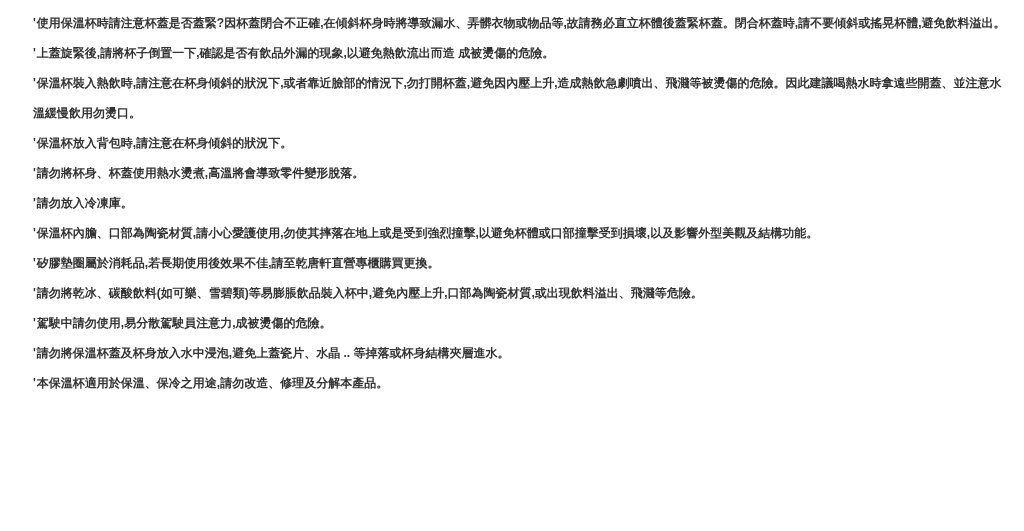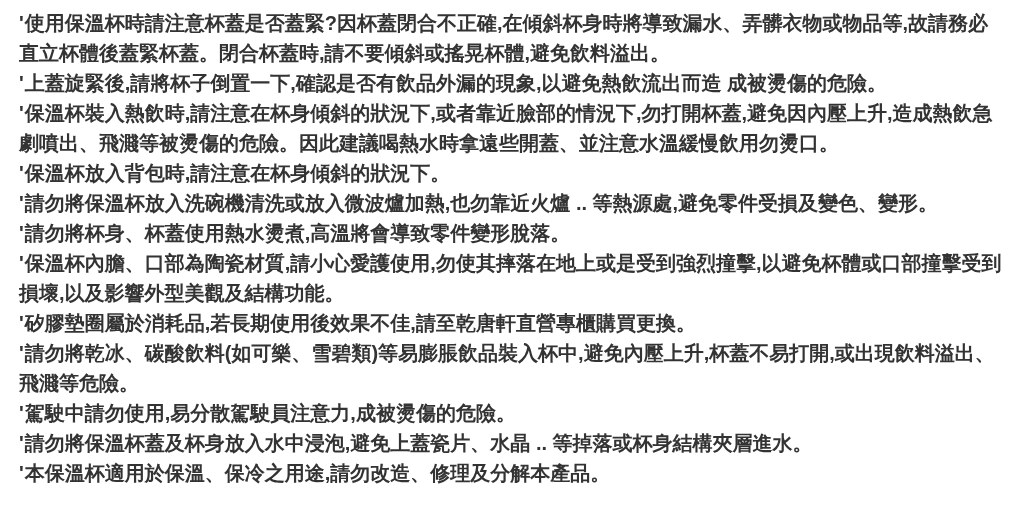--- a/index.html
+++ b/index.html
@@ -7,24 +7,24 @@
       margin: 0;
       padding: 0;
       background: #ffffff;
     }
     body {
       width: 1024px;
       height: 531px;
       overflow: hidden;
     }
     .doc {
-      padding: 8px 18px 0 19px;
+      padding: 8px 18px 0 33px;
       font-family: "Liberation Sans", "DejaVu Sans", sans-serif;
       font-weight: 700;
-      font-size: 20px;
+      font-size: 12px;
       line-height: 30px;
       color: #333333;
       text-align: left;
     }
     .item {
       margin: 0;
       padding: 0;
     }
     .bullet {
       display: inline;
@@ -40,31 +40,31 @@
 <main class="doc">
 
   <p class="item"><span class="bullet">'</span><span class="text">使用保溫杯時請注意杯蓋是否蓋緊?因杯蓋閉合不正確,在傾斜杯身時將導致漏水、弄髒衣物或物品等,故請務必直立杯體後蓋緊杯蓋。閉合杯蓋時,請不要傾斜或搖晃杯體,避免飲料溢出。</span></p>
 
   <p class="item"><span class="bullet">'</span><span class="text">上蓋旋緊後,請將杯子倒置一下,確認是否有飲品外漏的現象,以避免熱飲流出而造 成被燙傷的危險。</span></p>
 
   <p class="item"><span class="bullet">'</span><span class="text">保溫杯裝入熱飲時,請注意在杯身傾斜的狀況下,或者靠近臉部的情況下,勿打開杯蓋,避免因內壓上升,造成熱飲急劇噴出、飛濺等被燙傷的危險。因此建議喝熱水時拿遠些開蓋、並注意水溫緩慢飲用勿燙口。</span></p>
 
   <p class="item"><span class="bullet">'</span><span class="text">保溫杯放入背包時,請注意在杯身傾斜的狀況下。</span></p>
 
-  <p class="item"><span class="bullet">'</span><span class="text">請勿將保溫杯放入洗碗機清洗或放入微波爐加熱,也勿靠近火爐 .. 等熱源處,避免零件受損及變色、變形。</span></p>
 
   <p class="item"><span class="bullet">'</span><span class="text">請勿將杯身、杯蓋使用熱水燙煮,高溫將會導致零件變形脫落。</span></p>
 
+  <p class="item"><span class="bullet">'</span><span class="text">請勿放入冷凍庫。</span></p>
 
   <p class="item"><span class="bullet">'</span><span class="text">保溫杯內膽、口部為陶瓷材質,請小心愛護使用,勿使其摔落在地上或是受到強烈撞擊,以避免杯體或口部撞擊受到損壞,以及影響外型美觀及結構功能。</span></p>
 
 
   <p class="item"><span class="bullet">'</span><span class="text">矽膠墊圈屬於消耗品,若長期使用後效果不佳,請至乾唐軒直營專櫃購買更換。</span></p>
 
-  <p class="item"><span class="bullet">'</span><span class="text">請勿將乾冰、碳酸飲料(如可樂、雪碧類)等易膨脹飲品裝入杯中,避免內壓上升,杯蓋不易打開,或出現飲料溢出、飛濺等危險。</span></p>
+  <p class="item"><span class="bullet">'</span><span class="text">請勿將乾冰、碳酸飲料(如可樂、雪碧類)等易膨脹飲品裝入杯中,避免內壓上升,口部為陶瓷材質,或出現飲料溢出、飛濺等危險。</span></p>
 
   <p class="item"><span class="bullet">'</span><span class="text">駕駛中請勿使用,易分散駕駛員注意力,成被燙傷的危險。</span></p>
 
   <p class="item"><span class="bullet">'</span><span class="text">請勿將保溫杯蓋及杯身放入水中浸泡,避免上蓋瓷片、水晶 .. 等掉落或杯身結構夾層進水。</span></p>
 
   <p class="item"><span class="bullet">'</span><span class="text">本保溫杯適用於保溫、保冷之用途,請勿改造、修理及分解本產品。</span></p>
 
 </main>
 
 </body></html>

